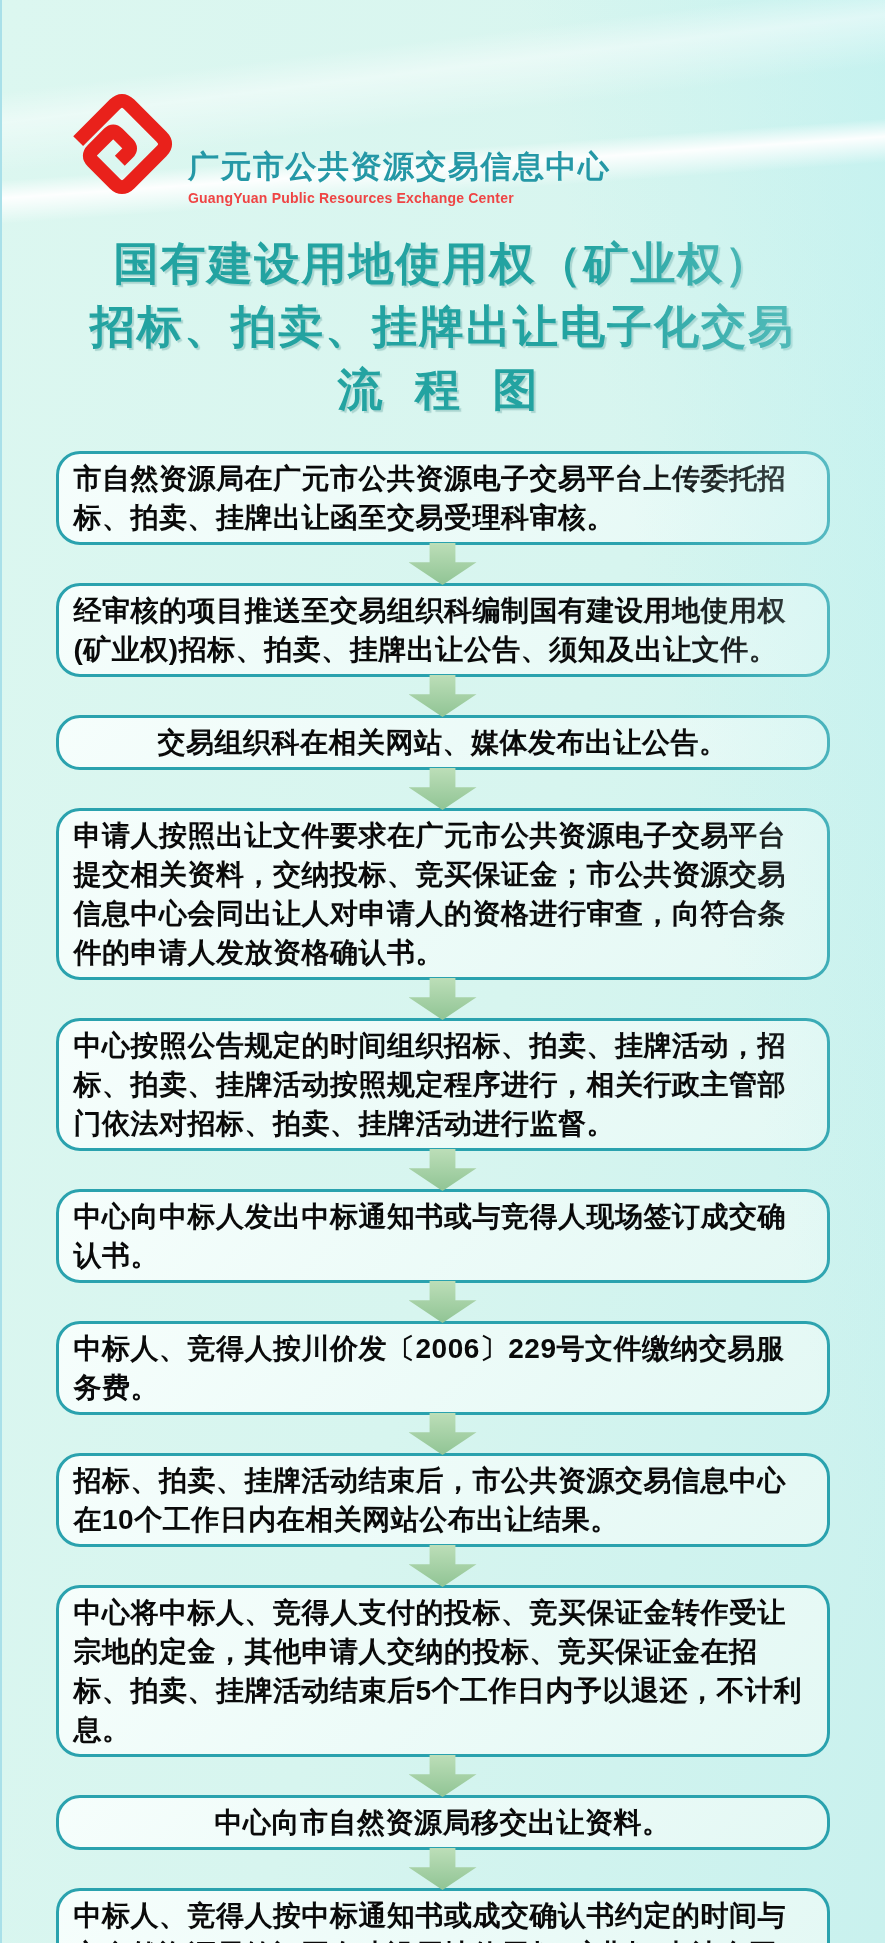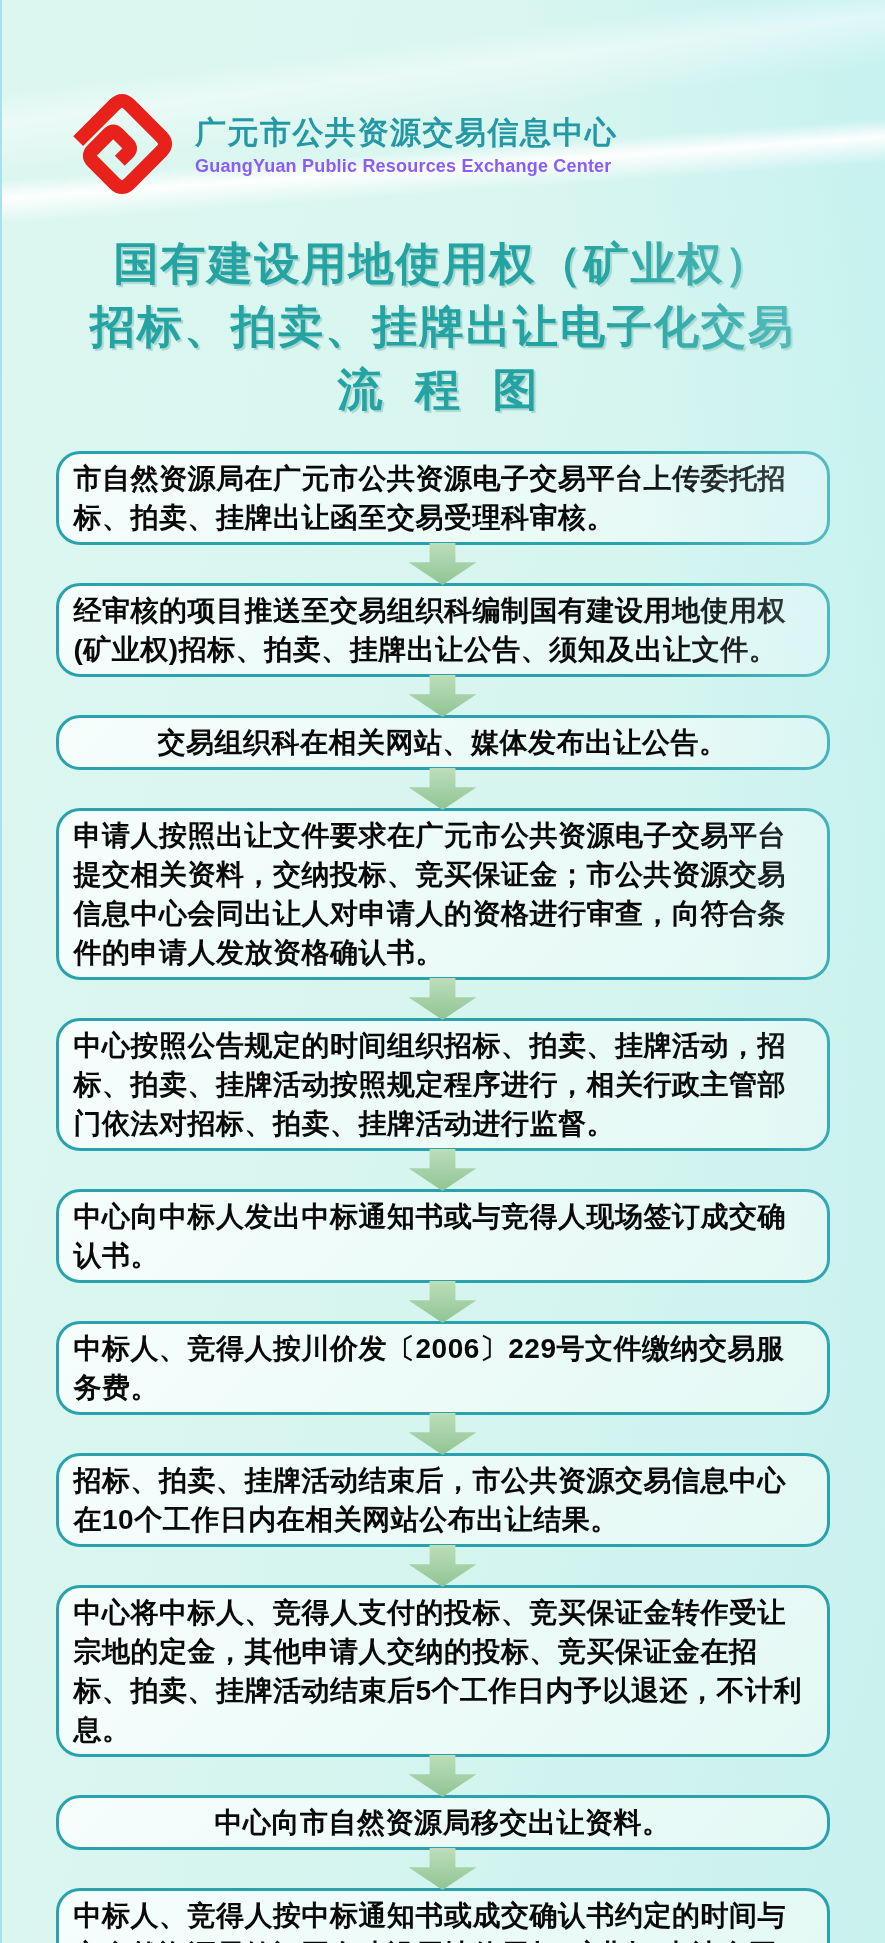--- a/index.html
+++ b/index.html
@@ -16,30 +16,30 @@
     background:
       linear-gradient(176deg,rgba(255,255,255,0) 9.0%,rgba(255,255,255,0.95) 9.9%,rgba(255,255,255,0) 11.2%),
       linear-gradient(173deg,rgba(255,255,255,0) 4.5%,rgba(255,255,255,0.45) 6.0%,rgba(255,255,255,0) 8.5%),
       linear-gradient(258deg,rgba(186,240,240,0.55) 0%,rgba(186,240,240,0) 28%);
   }
   .edge-line{position:absolute;left:0;top:0;bottom:0;width:2px;background:#a9e0e9;}
 
   
   .header{
     position:relative;
-    display:flex;align-items:center;
-    margin:82px 0 0 60px;gap:11px;
+    display:flex;align-items:flex-end;
+    margin:82px 0 0 60px;gap:4px;
   }
   .logo{width:124px;height:124px;flex:0 0 auto;}
   .org-names{display:flex;flex-direction:column;gap:2px;}
   .org-zh{
     color:#2598a6;font-weight:bold;font-size:31px;letter-spacing:1.5px;
   }
   .org-en{
-    color:#8b5cf6;font-weight:bold;font-size:18px;letter-spacing:0.2px;
+    color:#ef4444;font-weight:bold;font-size:14px;letter-spacing:0.2px;
   }
 
   
   .title{
     margin-top:26px;
     text-align:center;
     color:#23a3a1;
     font-weight:bold;
   }
   .title .t-line{

